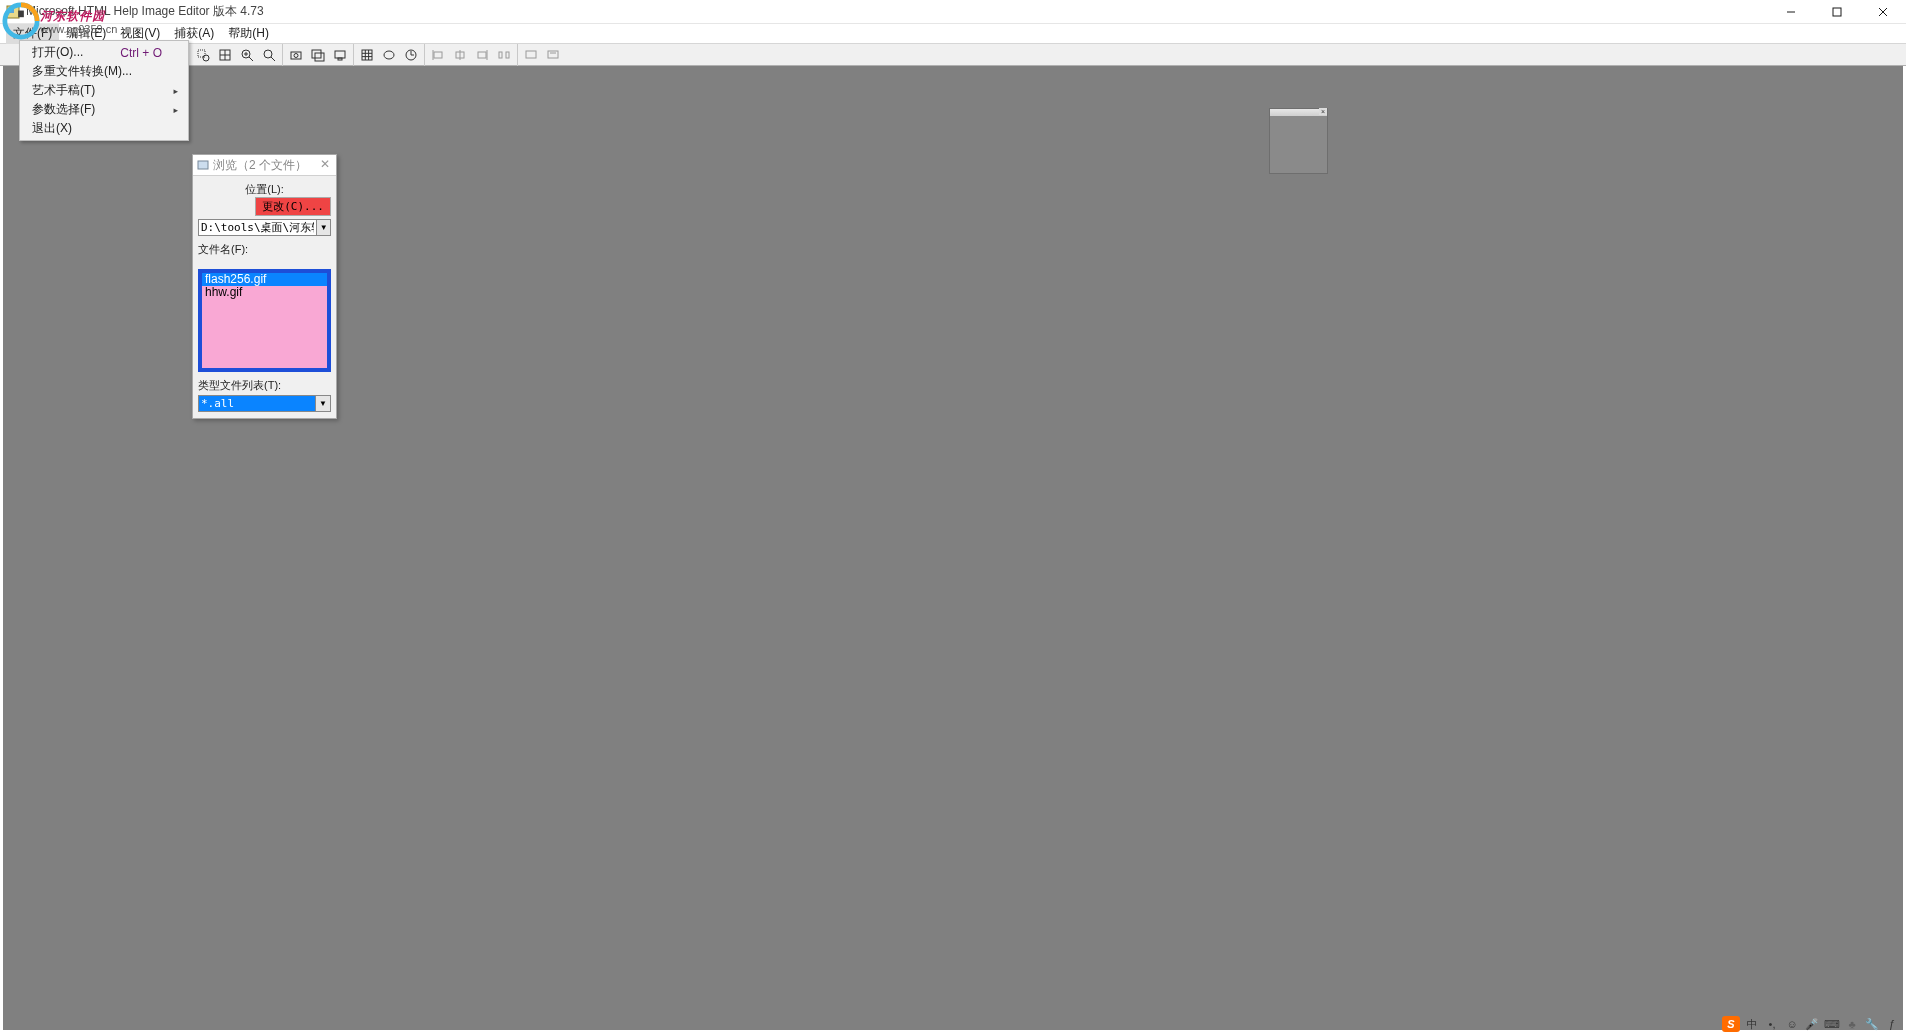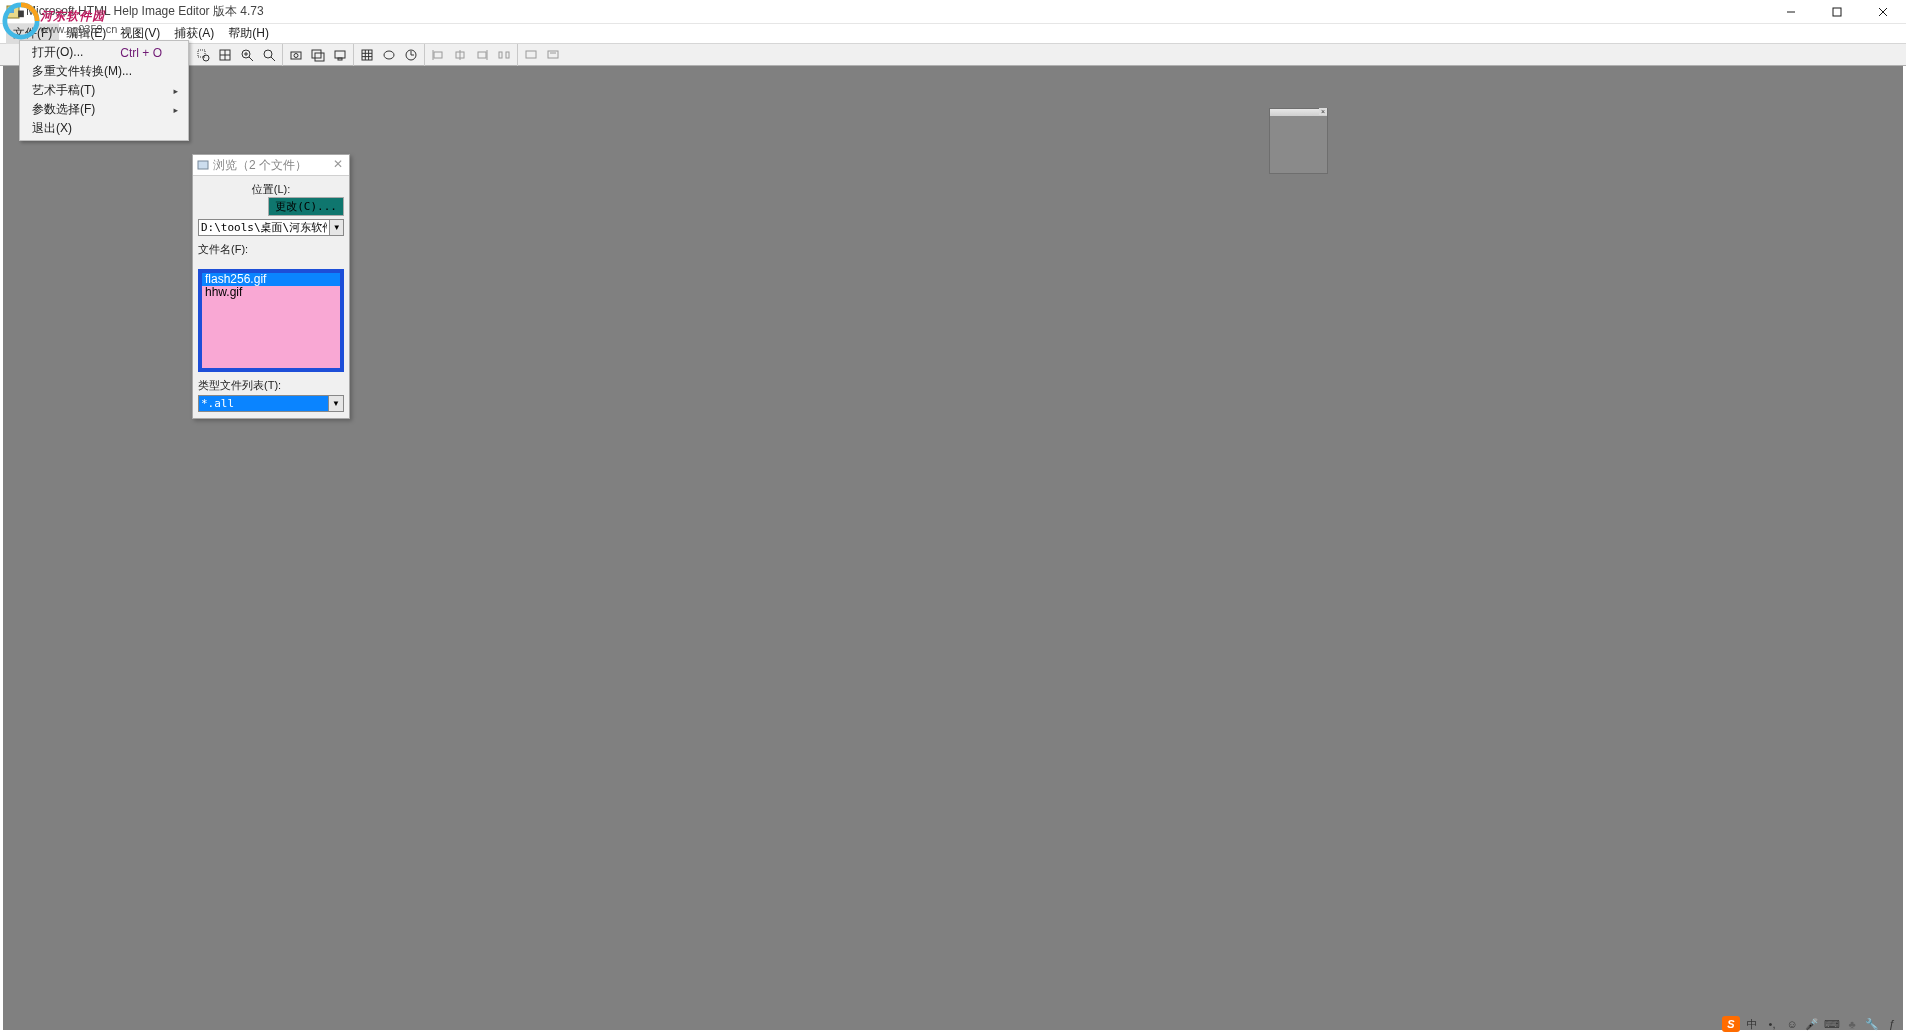--- a/index.html
+++ b/index.html
@@ -36,28 +36,28 @@
 
 .workspace { position:absolute; left:3px; right:3px; top:66px; bottom:3px; background:#808080; }
 
 
 .dropdown { position:absolute; left:19px; top:40px; width:170px; background:#f2f2f2; border:1px solid #bfbfbf; box-shadow:2px 2px 3px rgba(0,0,0,.25); z-index:50; padding:2px; }
 .dd-item { height:19px; display:flex; align-items:center; padding:0 10px; color:#222; position:relative; }
 .dd-shortcut { position:absolute; right:24px; color:#701a75; }
 .dd-arrow { position:absolute; right:8px; font-size:9px; color:#444; }
 
 
-.dialog { position:absolute; left:192px; top:154px; width:158px; background:#f0f0f0; border:1px solid #a8a8a8; box-shadow:2px 2px 4px rgba(0,0,0,.25); z-index:40; }
+.dialog { position:absolute; left:192px; top:154px; width:145px; background:#f0f0f0; border:1px solid #a8a8a8; box-shadow:2px 2px 4px rgba(0,0,0,.25); z-index:40; }
 .dlg-title { height:21px; background:#fff; border-bottom:1px solid #d0d0d0; display:flex; align-items:center; padding:0 4px; color:#888; position:relative; }
 .dlg-icon { width:12px; height:12px; margin-right:4px; display:inline-flex; }
 .dlg-close { position:absolute; right:4px; top:3px; width:14px; height:14px; color:#999; text-align:center; line-height:12px; }
 .dlg-body { padding:6px 5px 6px 5px; }
 .dlg-row { display:flex; align-items:center; margin-bottom:3px;flex-direction:column; }
 .dlg-label { color:#222; font-size:11px; }
-.dlg-btn { border:1px solid #aaa; background:#0f766e; padding:1px 6px; font-size:11px; margin-left:auto; font-family:"SimSun",monospace; }
+.dlg-btn { border:1px solid #aaa; background:#ef4444; padding:1px 6px; font-size:11px; margin-left:auto; font-family:"SimSun",monospace; }
 .dlg-input { width:100%; border:1px solid #888; background:#fff; height:17px; font-family:"SimSun",monospace; font-size:11px; padding:0 2px; position:relative; }
 .dlg-combo { display:flex; }
 .dlg-combo .arrow { width:15px; border:1px solid #888; border-left:none; background:#e6e6e6; display:flex; align-items:center; justify-content:center; font-size:8px; }
 .file-list { width:100%; height:103px; border:4px solid #1d4ed8; background:#f9a8d4; overflow:hidden; font-family:"SimSun",monospace; font-size:11px; }
 .file-item { padding:0 3px; line-height:13px; }
 .file-item.selected { background:#0a84ff; color:#fff; }
 .type-combo { width:100%; display:flex; }
 .type-combo .val { flex:1; border:1px solid #888; background:#0a84ff; color:#fff; height:17px; font-family:"SimSun",monospace; font-size:11px; padding:0 2px; line-height:15px; }
 .type-combo .arrow { width:15px; border:1px solid #888; border-left:none; background:#e6e6e6; display:flex; align-items:center; justify-content:center; font-size:8px; }
 

